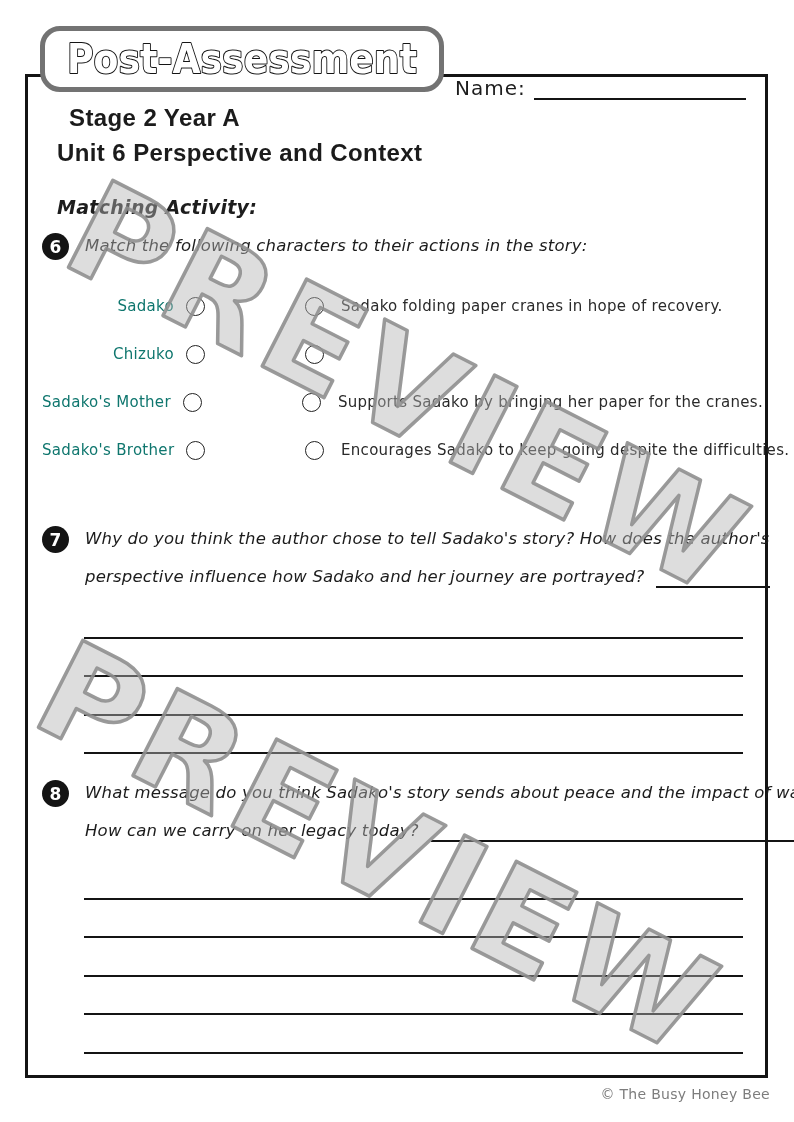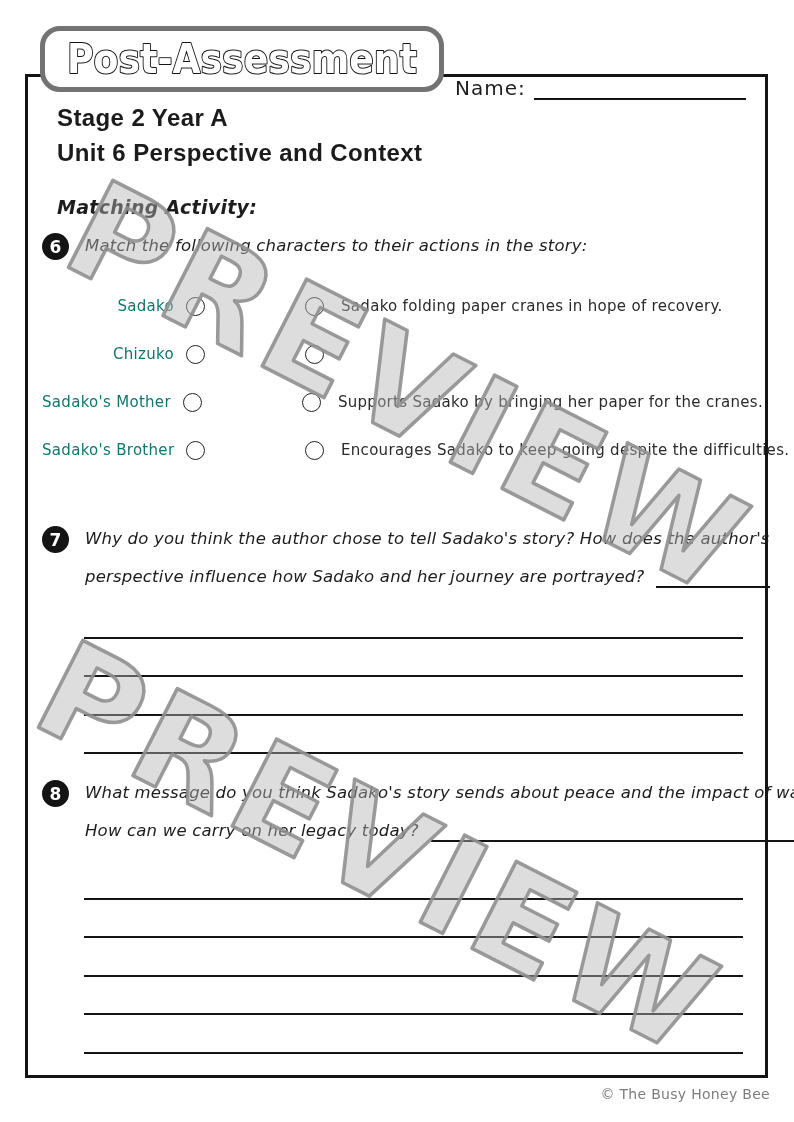--- a/index.html
+++ b/index.html
@@ -41,21 +41,21 @@
   .name-line {
     display:inline-block; width:212px; height:22px;
     border-bottom:2.5px solid #141414; margin-left:8px;
   }
 
   .heading {
     position:absolute; left:57px; z-index:2;
     font-family:"Liberation Sans", sans-serif;
     font-weight:bold; font-size:24px; letter-spacing:0.4px; color:#1b1b1b;
   }
-  .heading-1 { top:104px; }
+  .heading-1 { top:104px;margin-left:12px; }
   .heading-2 { top:139px; }
 
   .section-label {
     position:absolute; left:57px; top:196px; z-index:2;
     font-style:italic; font-weight:bold; font-size:19px; letter-spacing:0.3px;
   }
 
   .qblock { position:absolute; z-index:2; display:flex; gap:16px; }
   .qnum {
     flex:0 0 auto;

